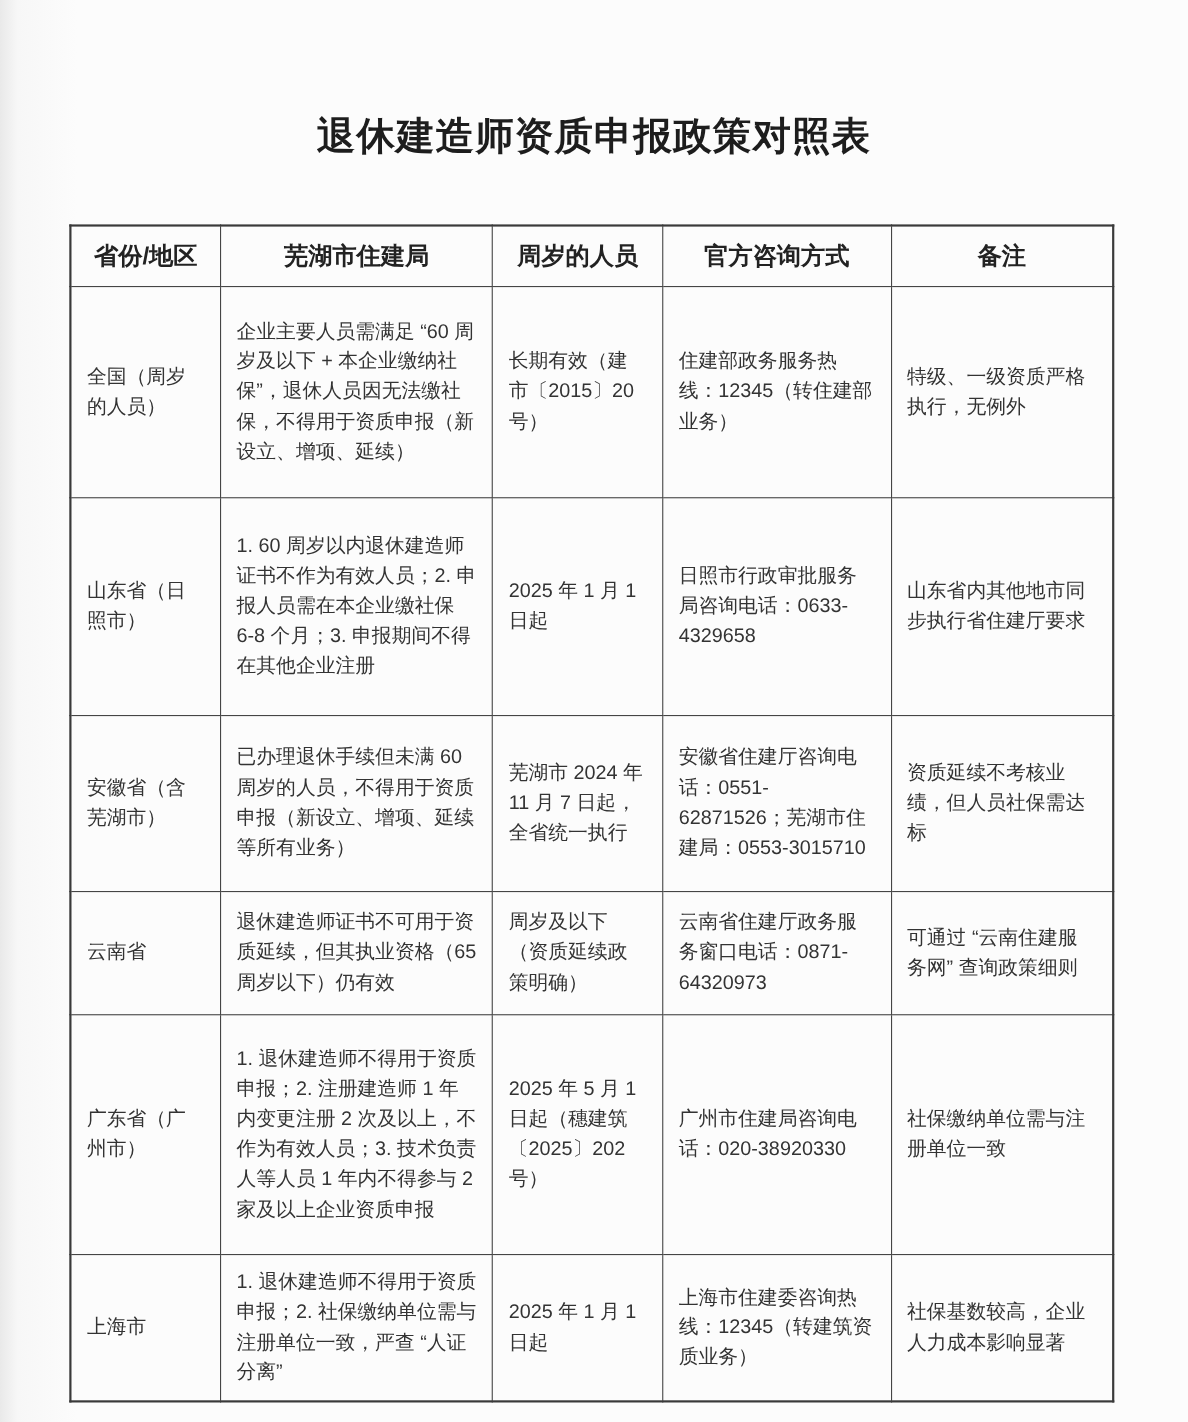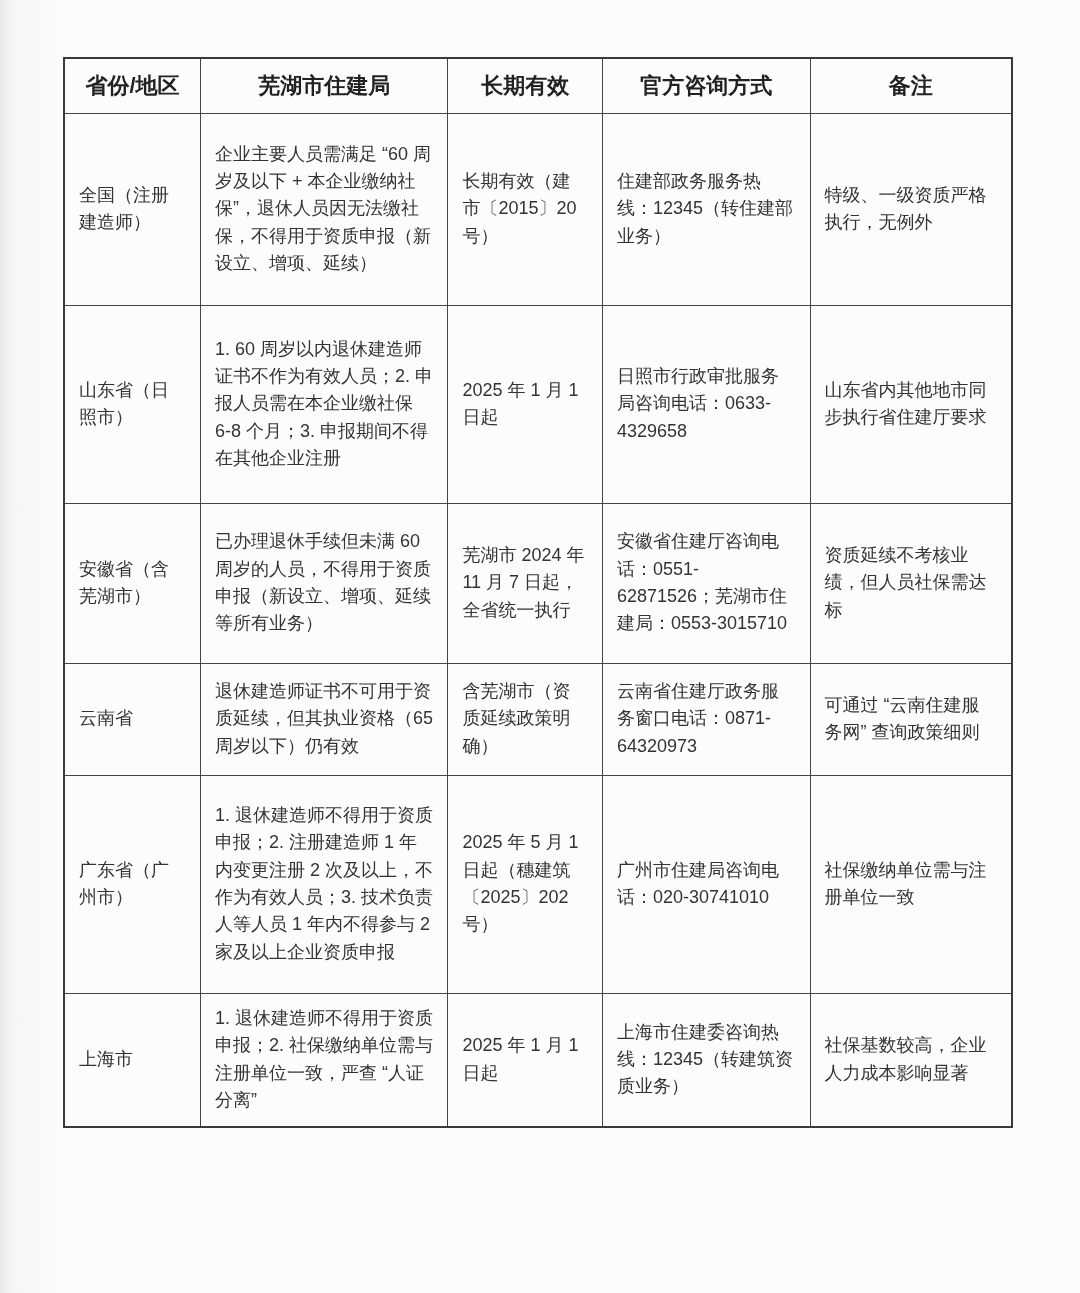--- a/index.html
+++ b/index.html
@@ -68,41 +68,42 @@
   tr.row-2  { height: 160px; }
   tr.row-3  { height: 112px; }
   tr.row-4  { height: 218px; }
   tr.row-5  { height: 134px; }
 </style>
 </head>
 <body>
 
 <div class="page">
 
+  <h1 class="doc-title">退休建造师资质申报政策对照表</h1>
 
   <table class="policy-table">
     <colgroup>
       <col class="w-region">
       <col class="w-policy">
       <col class="w-time">
       <col class="w-contact">
       <col class="w-note">
     </colgroup>
     <thead>
       <tr class="hdr">
         <th>省份/地区</th>
         <th>芜湖市住建局</th>
-        <th>长期有效</th>
+        <th>周岁的人员</th>
         <th>官方咨询方式</th>
         <th>备注</th>
       </tr>
     </thead>
     <tbody>
       <tr class="row-0">
-        <td>全国（注册建造师）</td>
+        <td>全国（周岁的人员）</td>
         <td>企业主要人员需满足 “60 周岁及以下 + 本企业缴纳社保”，退休人员因无法缴社保，不得用于资质申报（新设立、增项、延续）</td>
         <td>长期有效（建市〔2015〕20 号）</td>
         <td>住建部政务服务热线：12345（转住建部业务）</td>
         <td>特级、一级资质严格执行，无例外</td>
       </tr>
       <tr class="row-1">
         <td>山东省（日照市）</td>
         <td>1. 60 周岁以内退休建造师证书不作为有效人员；2. 申报人员需在本企业缴社保 6-8 个月；3. 申报期间不得在其他企业注册</td>
         <td>2025 年 1 月 1 日起</td>
         <td>日照市行政审批服务局咨询电话：0633-4329658</td>
@@ -111,29 +112,29 @@
       <tr class="row-2">
         <td>安徽省（含芜湖市）</td>
         <td>已办理退休手续但未满 60 周岁的人员，不得用于资质申报（新设立、增项、延续等所有业务）</td>
         <td>芜湖市 2024 年 11 月 7 日起，全省统一执行</td>
         <td>安徽省住建厅咨询电话：0551-62871526；芜湖市住建局：0553-3015710</td>
         <td>资质延续不考核业绩，但人员社保需达标</td>
       </tr>
       <tr class="row-3">
         <td>云南省</td>
         <td>退休建造师证书不可用于资质延续，但其执业资格（65 周岁以下）仍有效</td>
-        <td>含芜湖市（资质延续政策明确）</td>
+        <td>周岁及以下（资质延续政策明确）</td>
         <td>云南省住建厅政务服务窗口电话：0871-64320973</td>
         <td>可通过 “云南住建服务网” 查询政策细则</td>
       </tr>
       <tr class="row-4">
         <td>广东省（广州市）</td>
         <td>1. 退休建造师不得用于资质申报；2. 注册建造师 1 年内变更注册 2 次及以上，不作为有效人员；3. 技术负责人等人员 1 年内不得参与 2 家及以上企业资质申报</td>
         <td>2025 年 5 月 1 日起（穗建筑〔2025〕202 号）</td>
-        <td>广州市住建局咨询电话：020-30741010</td>
+        <td>广州市住建局咨询电话：020-38920330</td>
         <td>社保缴纳单位需与注册单位一致</td>
       </tr>
       <tr class="row-5">
         <td>上海市</td>
         <td>1. 退休建造师不得用于资质申报；2. 社保缴纳单位需与注册单位一致，严查 “人证分离”</td>
         <td>2025 年 1 月 1 日起</td>
         <td>上海市住建委咨询热线：12345（转建筑资质业务）</td>
         <td>社保基数较高，企业人力成本影响显著</td>
       </tr>
     </tbody>

